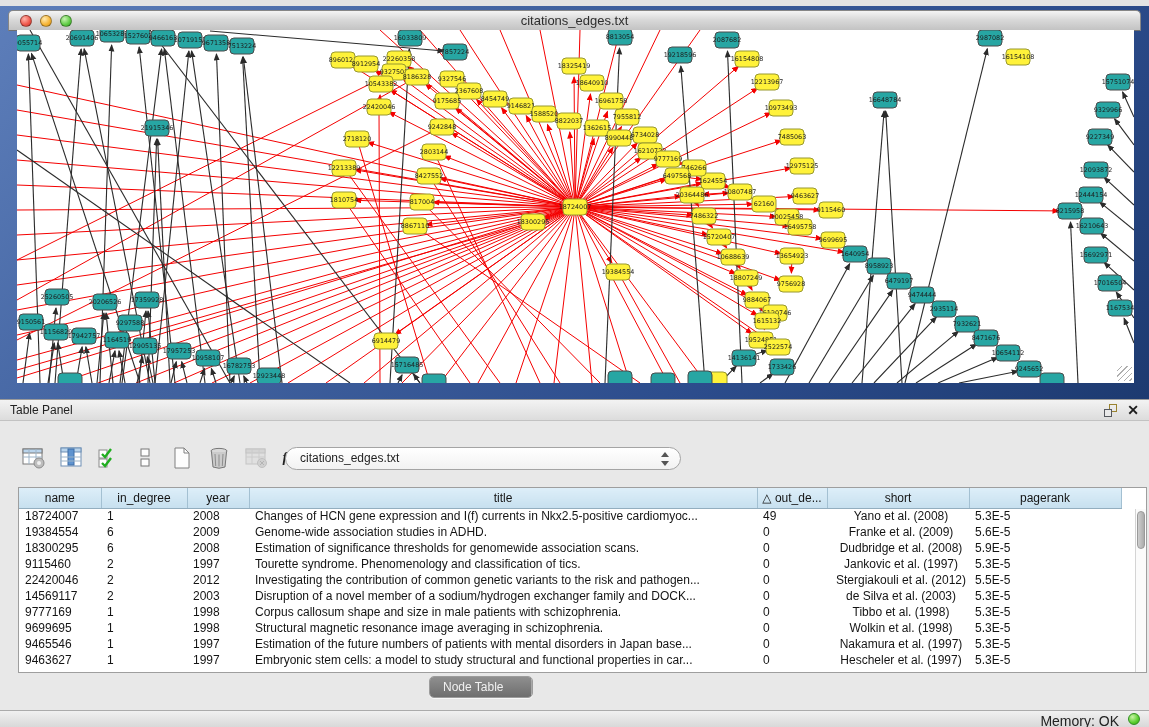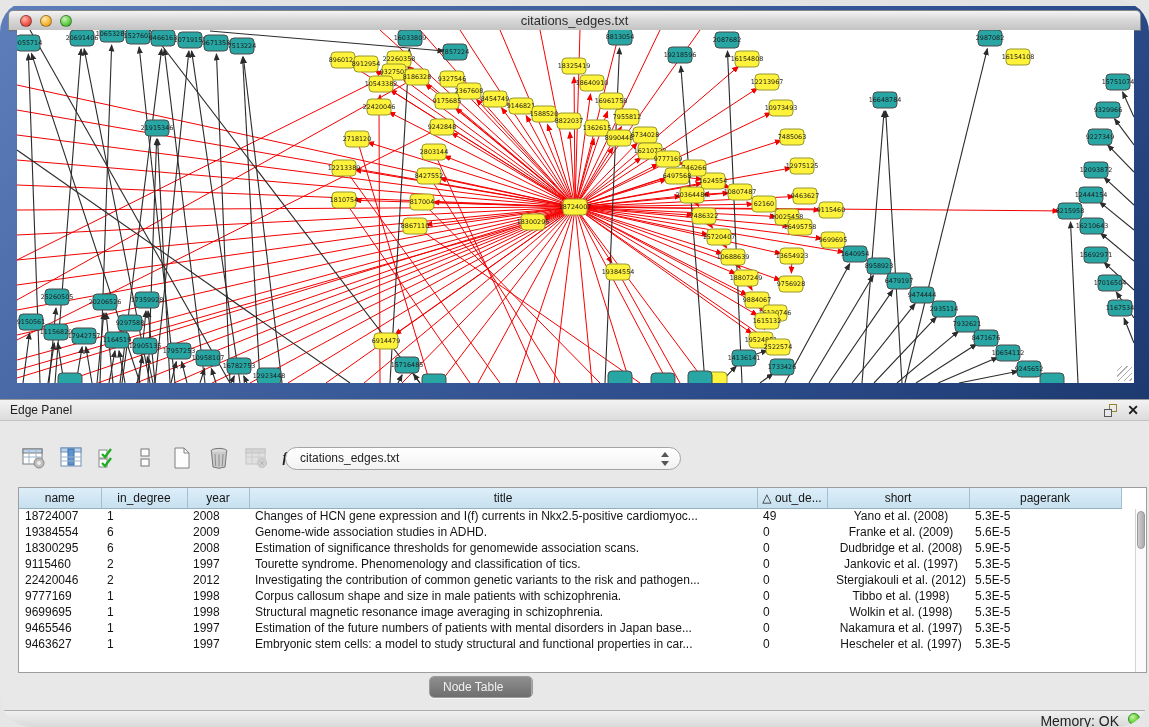--- a/index.html
+++ b/index.html
@@ -1,18 +1,18 @@
 <!DOCTYPE html>
 <html><head>
 <meta charset="utf-8">
 <style>
   * { margin:0; padding:0; box-sizing:border-box; }
   html,body { background:#e6e6e6; }
   #app { position:relative; width:1149px; height:727px; overflow:hidden;
-         font-family:"Liberation Sans", sans-serif; background:#e3e3e3;border-radius:32px; }
+         font-family:"Liberation Sans", sans-serif; background:#e3e3e3; }
 
   
   .network-bg { position:absolute; left:0; top:6px; width:1149px; height:393px;
     background:linear-gradient(135deg,#5d7eba 0%,#41629f 35%,#2c4c8c 70%,#1d3a70 100%); }
   .mac-titlebar { position:absolute; left:8px; top:4px; width:1133px; height:21px;
     background:linear-gradient(#f4f4f4,#d9d9d9 45%,#c3c3c3);
     border:1px solid #868686; border-bottom-color:#6f6f6f; border-radius:5px 5px 0 0; }
   .mac-title { text-align:center; line-height:19px; font-size:13px; color:#2e2e2e; }
   .lights { position:absolute; left:11px; top:4px; display:flex; gap:8px; }
   .light { width:12px; height:12px; border-radius:50%; border:1px solid rgba(0,0,0,.35); }
@@ -780,21 +780,21 @@
           <g>
             <rect x="1040" y="373" width="24" height="16" rx="4" fill="#27a6a3" stroke="#4b4b4b" stroke-width="1"></rect>
           </g>
         </svg>
       <div class="grip"></div>
     </div>
   </div>
 
   <div class="table-panel">
     <div class="tp-header">
-      <span class="tp-title">Edge Panel</span>
+      <span class="tp-title">Table Panel</span>
       <span class="tp-float">
           <i class="sq2"></i>
           <i class="sq1"></i>
         </span>
       <span class="tp-close">✕</span>
     </div>
 
     <div class="toolbar">
       <span class="tb-btn">
         <svg width="24" height="24">
@@ -924,20 +924,29 @@
             <tr>
               <td>22420046</td>
               <td>2</td>
               <td>2012</td>
               <td>Investigating the contribution of common genetic variants to the risk and pathogen...</td>
               <td>0</td>
               <td class="c-short">Stergiakouli et al. (2012)</td>
               <td>5.5E-5</td>
             </tr>
             <tr>
+              <td>14569117</td>
+              <td>2</td>
+              <td>2003</td>
+              <td>Disruption of a novel member of a sodium/hydrogen exchanger family and DOCK...</td>
+              <td>0</td>
+              <td class="c-short">de Silva et al. (2003)</td>
+              <td>5.3E-5</td>
+            </tr>
+            <tr>
               <td>9777169</td>
               <td>1</td>
               <td>1998</td>
               <td>Corpus callosum shape and size in male patients with schizophrenia.</td>
               <td>0</td>
               <td class="c-short">Tibbo et al. (1998)</td>
               <td>5.3E-5</td>
             </tr>
             <tr>
               <td>9699695</td>

